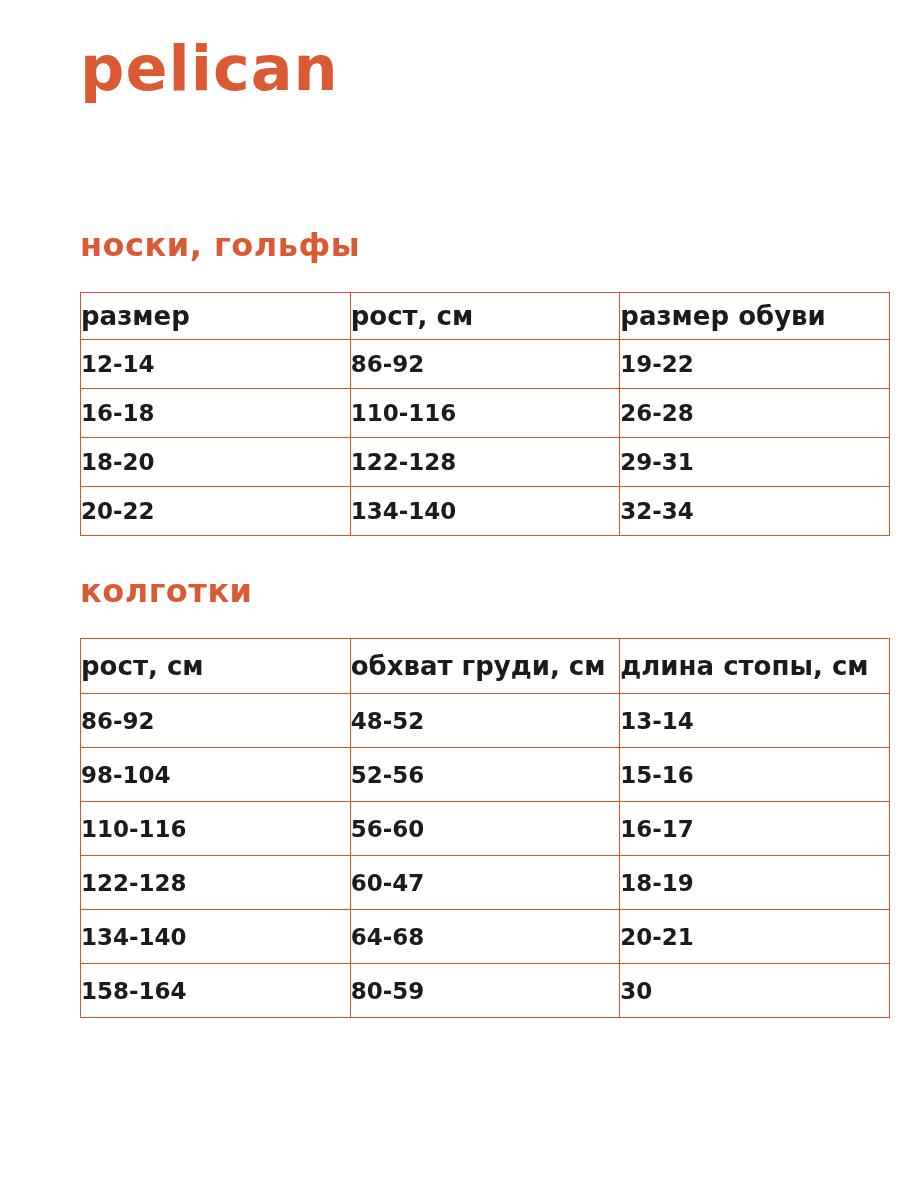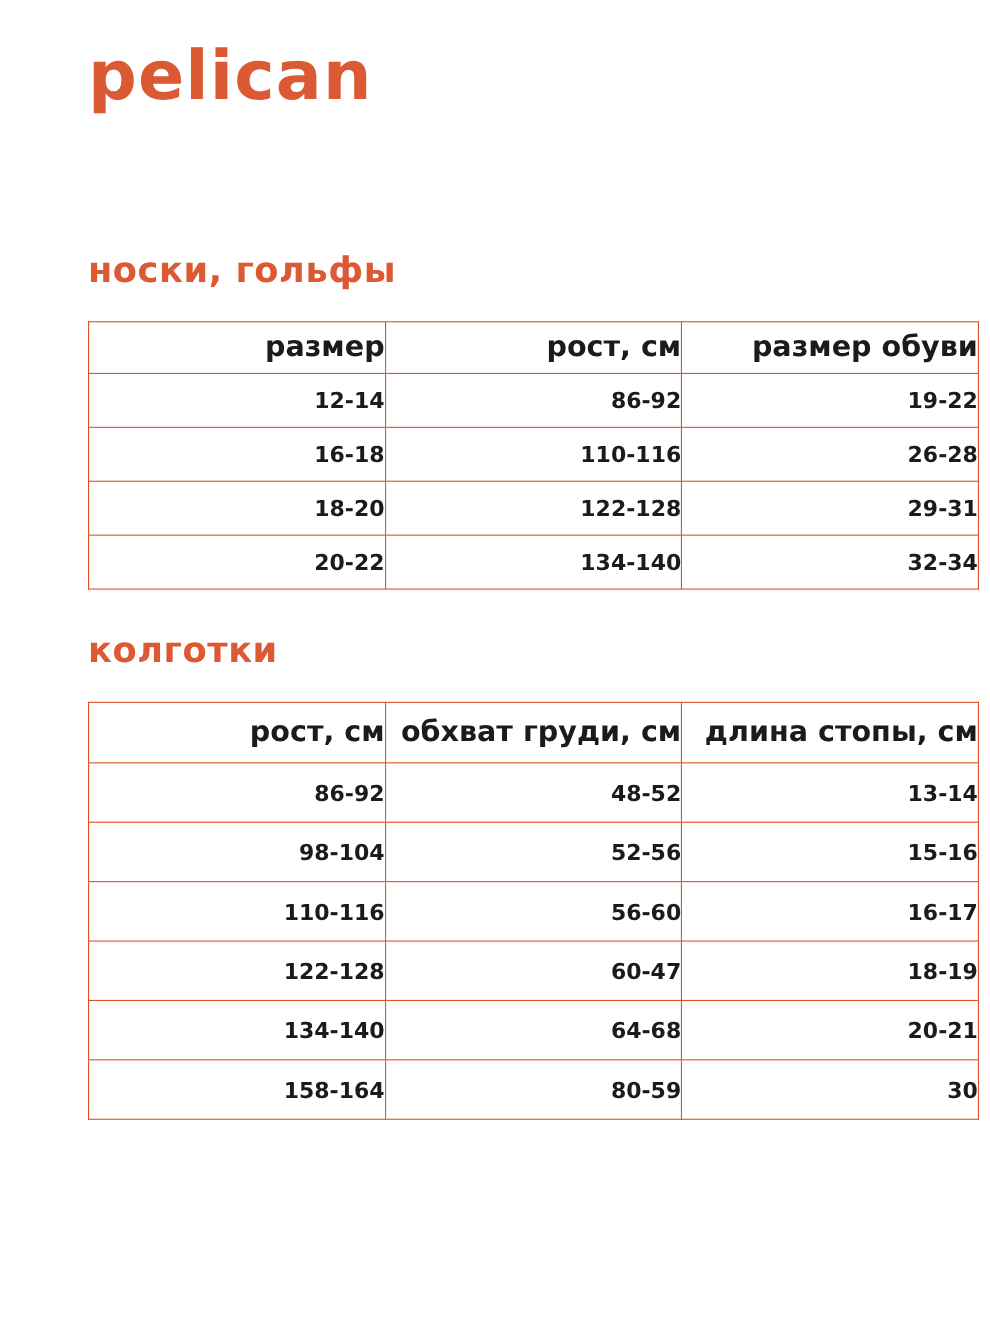--- a/index.html
+++ b/index.html
@@ -44,28 +44,28 @@
   .heading-tights  { margin-top: 38px; }
   table.size-table {
     width: 810px;
     border-collapse: collapse;
     table-layout: fixed;
     margin-top: 29px;
   }
   table.size-table th,
   table.size-table td {
     border: 1.5px solid var(--border);
-    text-align: right;
+    text-align: left;
     vertical-align: middle;
     color: var(--text-dark);
     font-weight: bold;
     padding: 0;
   }
   table.size-table th { font-size: 26px; }
-  table.size-table td { font-size: 20px; }
+  table.size-table td { font-size: 23px; }
   .t1 th { height: 47px; }
   .t1 td { height: 49px; }
   .t2 th { height: 55px; }
   .t2 td { height: 54px; }
 </style>
 </head>
 <body>
 
 <div class="page">
 

